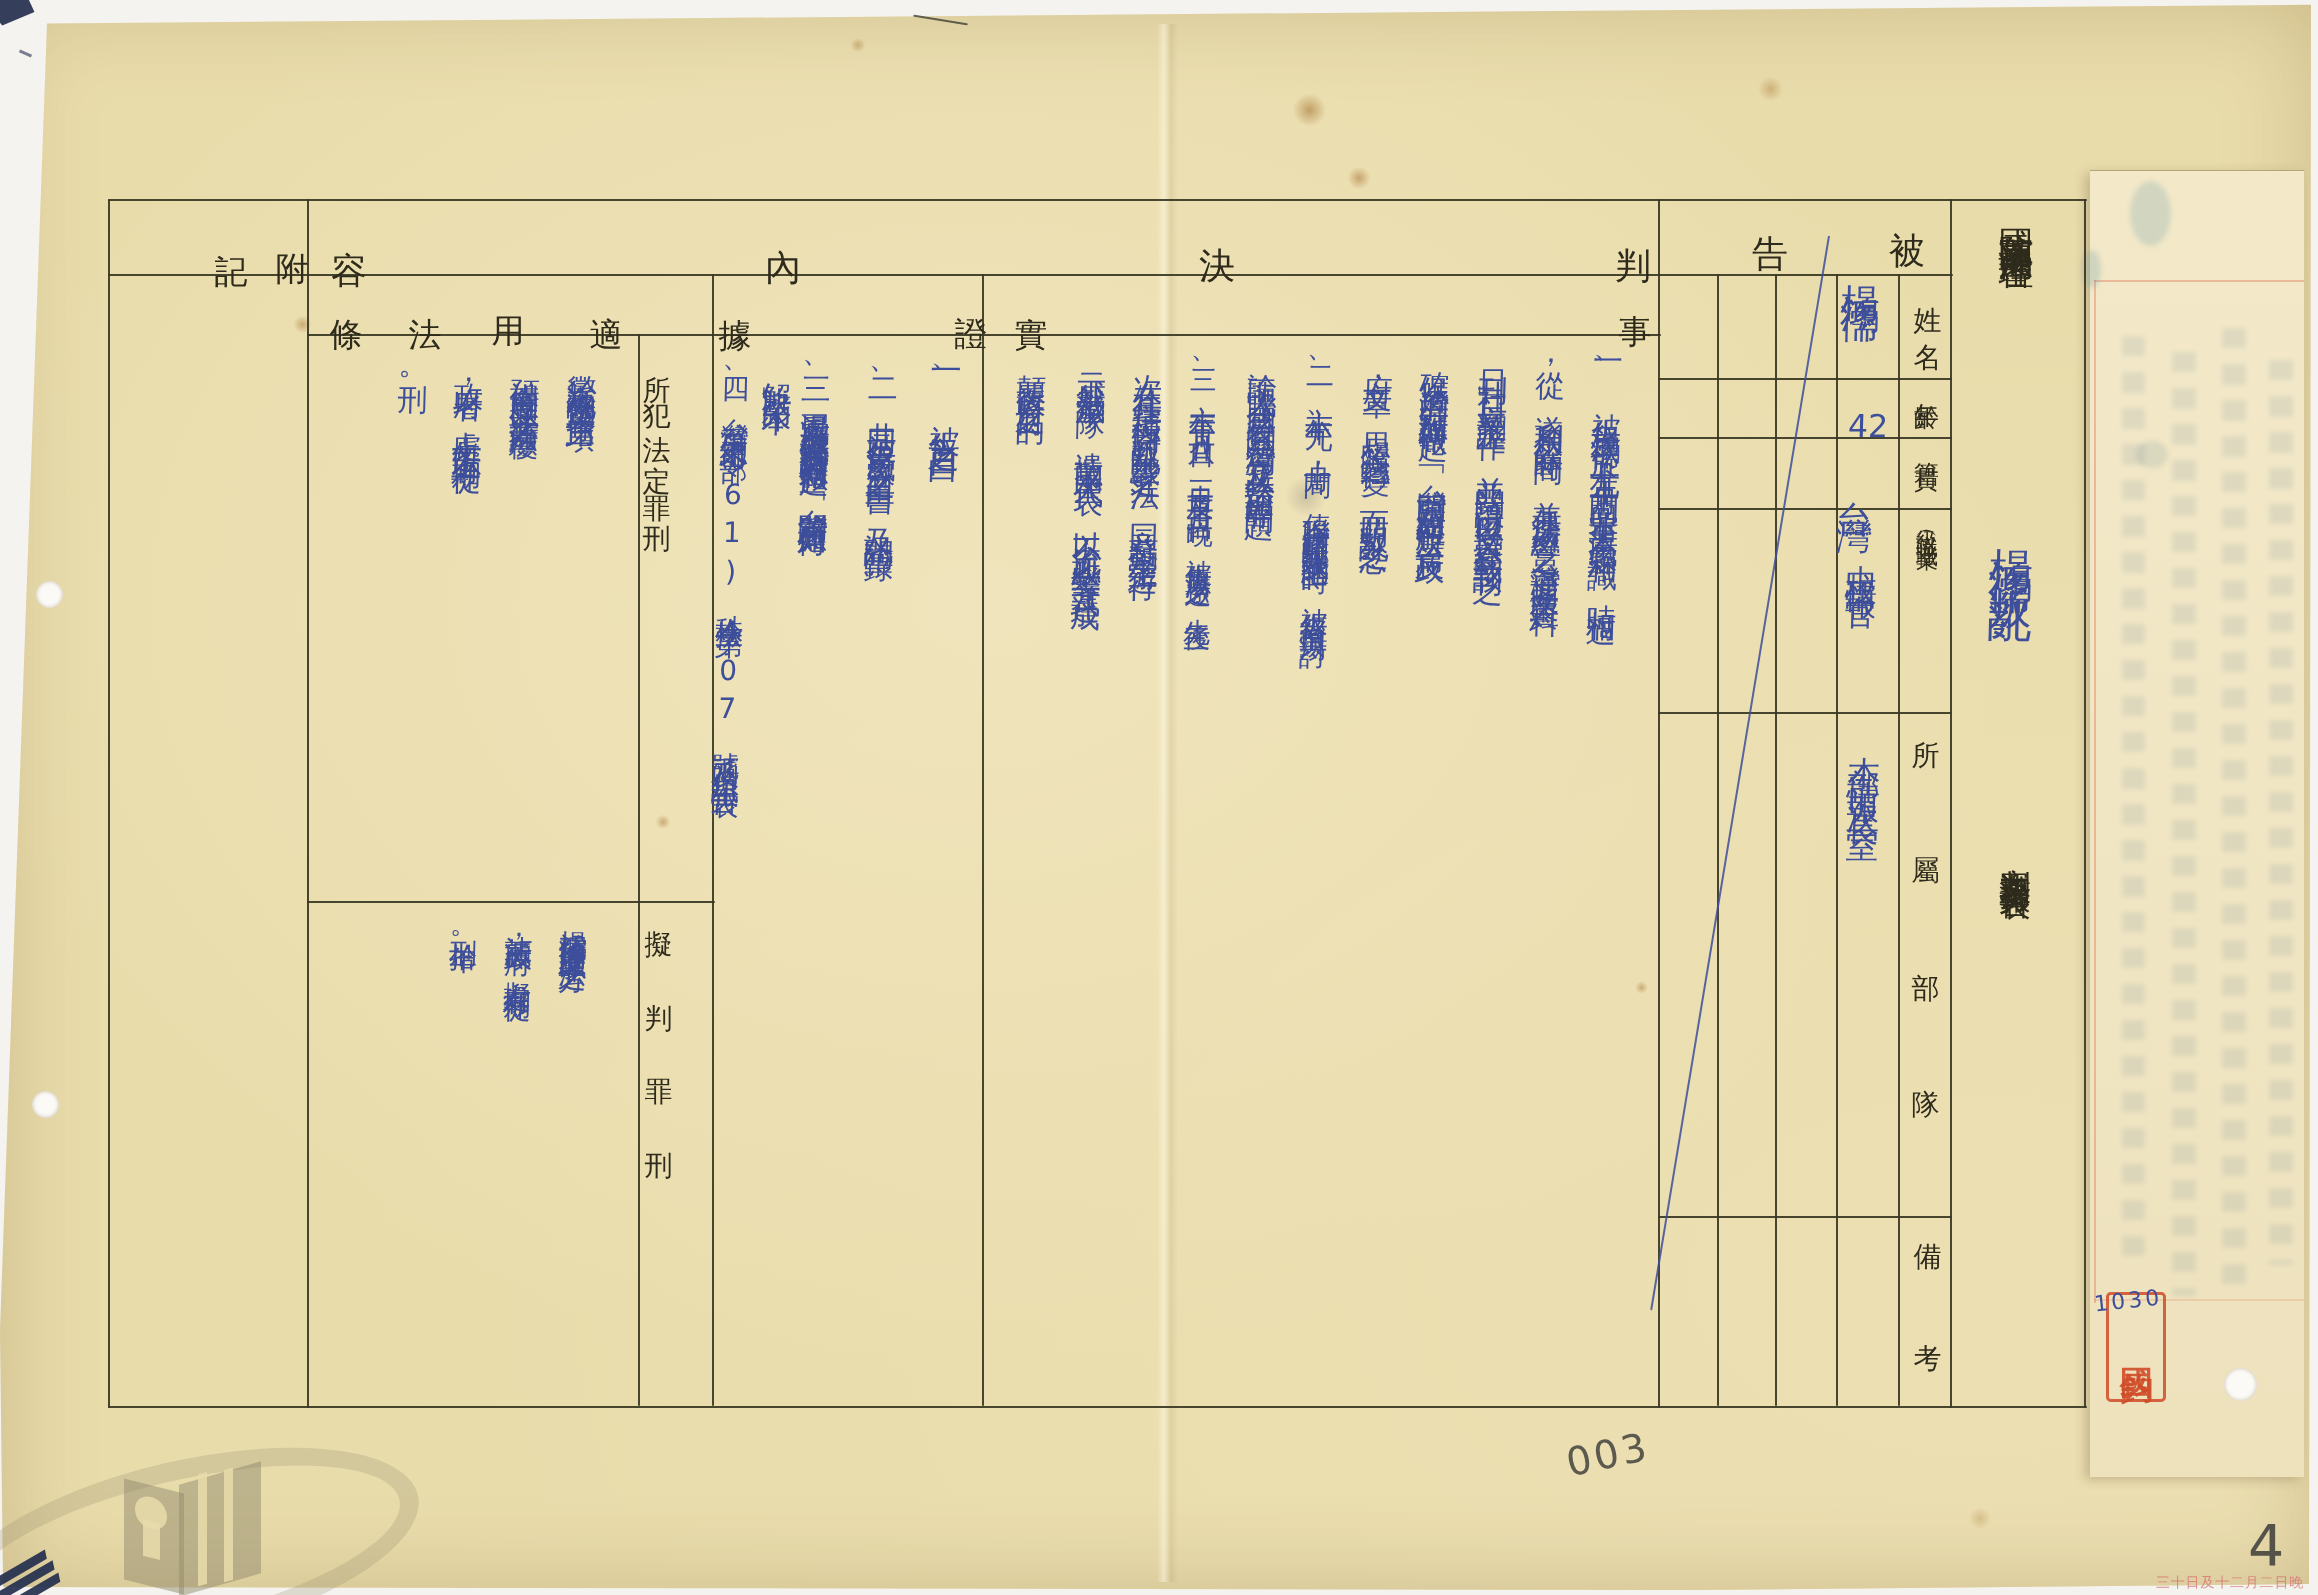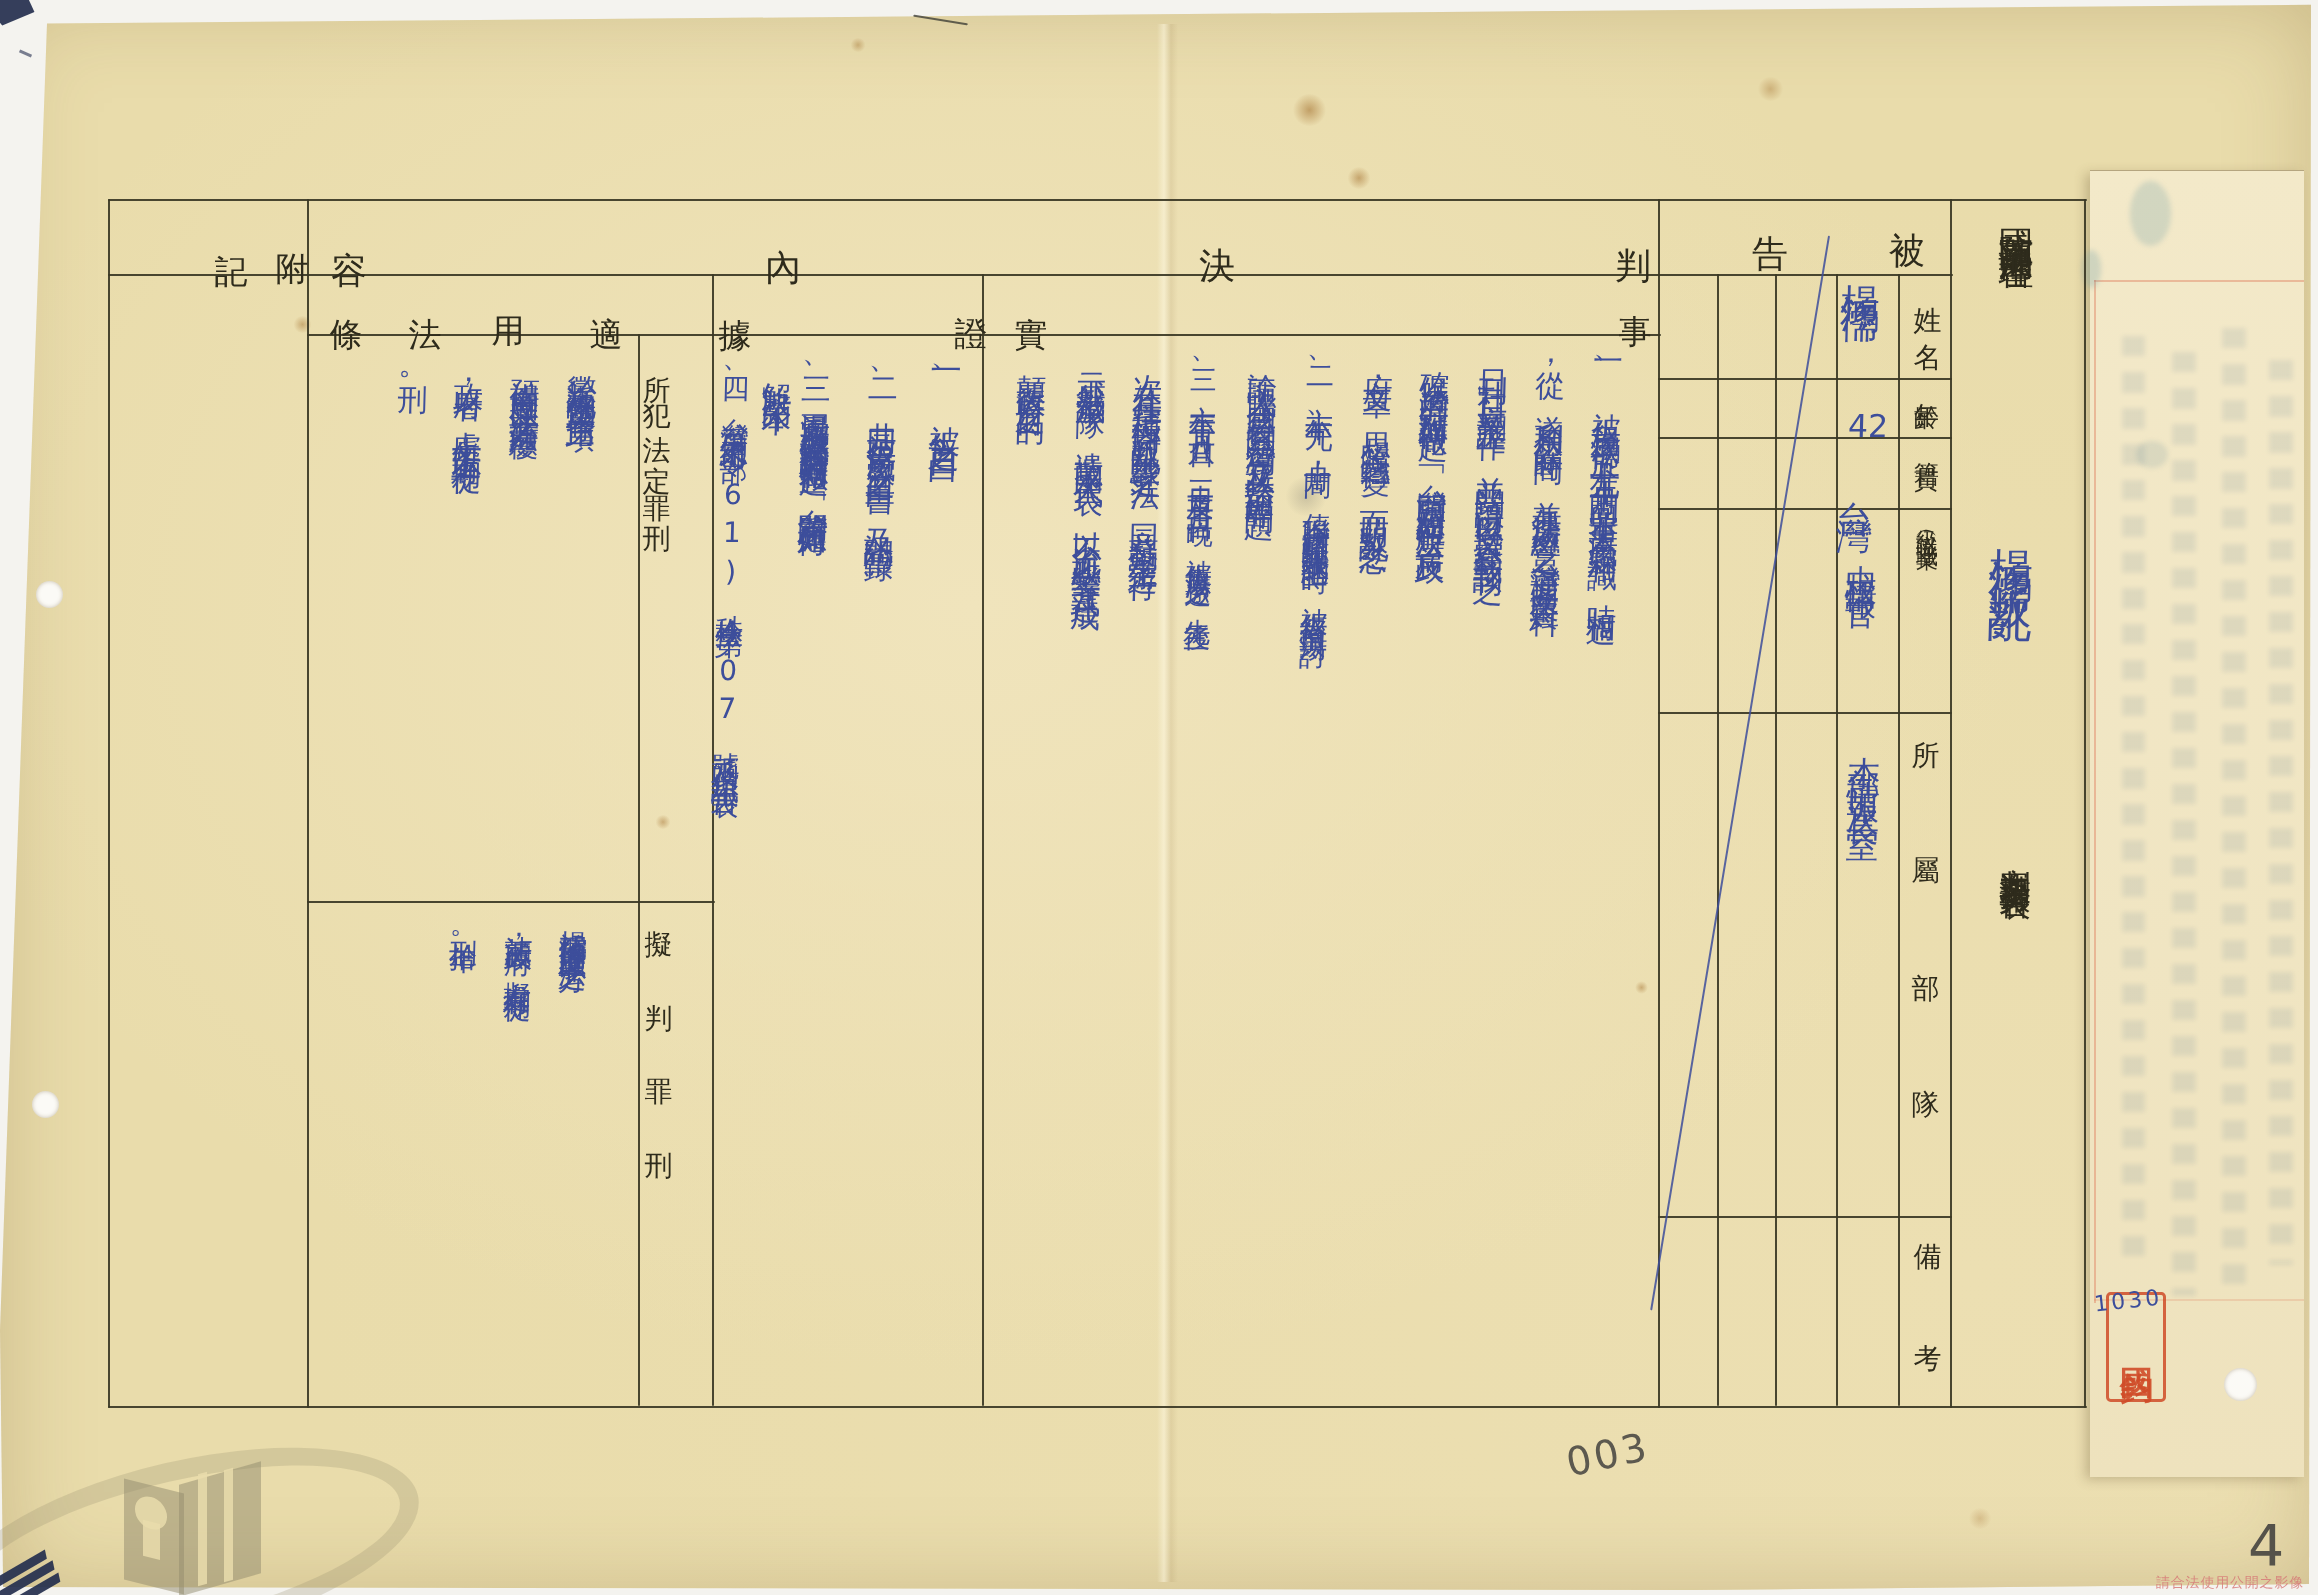--- a/index.html
+++ b/index.html
@@ -169,21 +169,21 @@
   <span class="v hw" style="left:1990px;top:513px;font-size:44px;letter-spacing:12.6px;">楊鴻儒叛亂</span>
   <span class="v print" style="left:1999px;top:842px;font-size:31.5px;letter-spacing:3.1px;">案判決摘要報告表</span>
 
   <div class="sealbox">
     <span class="sealtxt">國鈞</span>
   </div>
   <span class="hw" style="position:absolute;left:2094px;top:1288px;font-size:22px;transform:rotate(-6deg);letter-spacing:3.1px;">1030</span>
 
   <span class="pencil" style="left:1566px;top:1432px;font-size:39px;transform:rotate(-12deg);letter-spacing:3.1px;color:#5c594f;">003</span>
   <span class="pencil" style="left:2248px;top:1513px;font-size:57px;">4</span>
-  <span style="position:absolute;left:2156px;top:1574px;font-size:14px;letter-spacing:0.8px;color:rgba(214,118,118,.8);font-family:'DejaVu Sans',sans-serif;">請合法使用公開之影像</span>
+  <span style="position:absolute;left:2156px;top:1574px;font-size:14px;letter-spacing:0.8px;color:rgba(214,118,118,.8);font-family:'DejaVu Sans',sans-serif;">三十日及十二月二日晚</span>
 
   <div class="hole" style="left:36px;top:581px;width:27px;height:27px;"></div>
   <div class="hole" style="left:31.5px;top:1091px;width:27px;height:27px;"></div>
   <div class="hole" style="left:2224px;top:1368px;width:33px;height:33px;"></div>
 
   <div class="wm" style="left:-55px;top:1461px;width:441px;height:138px;border:19px solid rgba(150,140,110,.30);border-radius:50%;transform:rotate(-13deg);"></div>
   <div class="wm" style="left:179px;top:1473px;width:82px;height:112px;background:rgba(140,132,105,.55);transform:skewY(-16deg);"></div>
   <div class="wm" style="left:198px;top:1473px;width:9.4px;height:112px;background:#e9dcab;transform:skewY(-16deg);"></div>
   <div class="wm" style="left:224px;top:1469px;width:9.4px;height:112px;background:#e9dcab;transform:skewY(-16deg);"></div>
   <div class="wm" style="left:124px;top:1486px;width:60px;height:101px;background:rgba(148,140,110,.6);transform:skewY(14deg);"></div>

